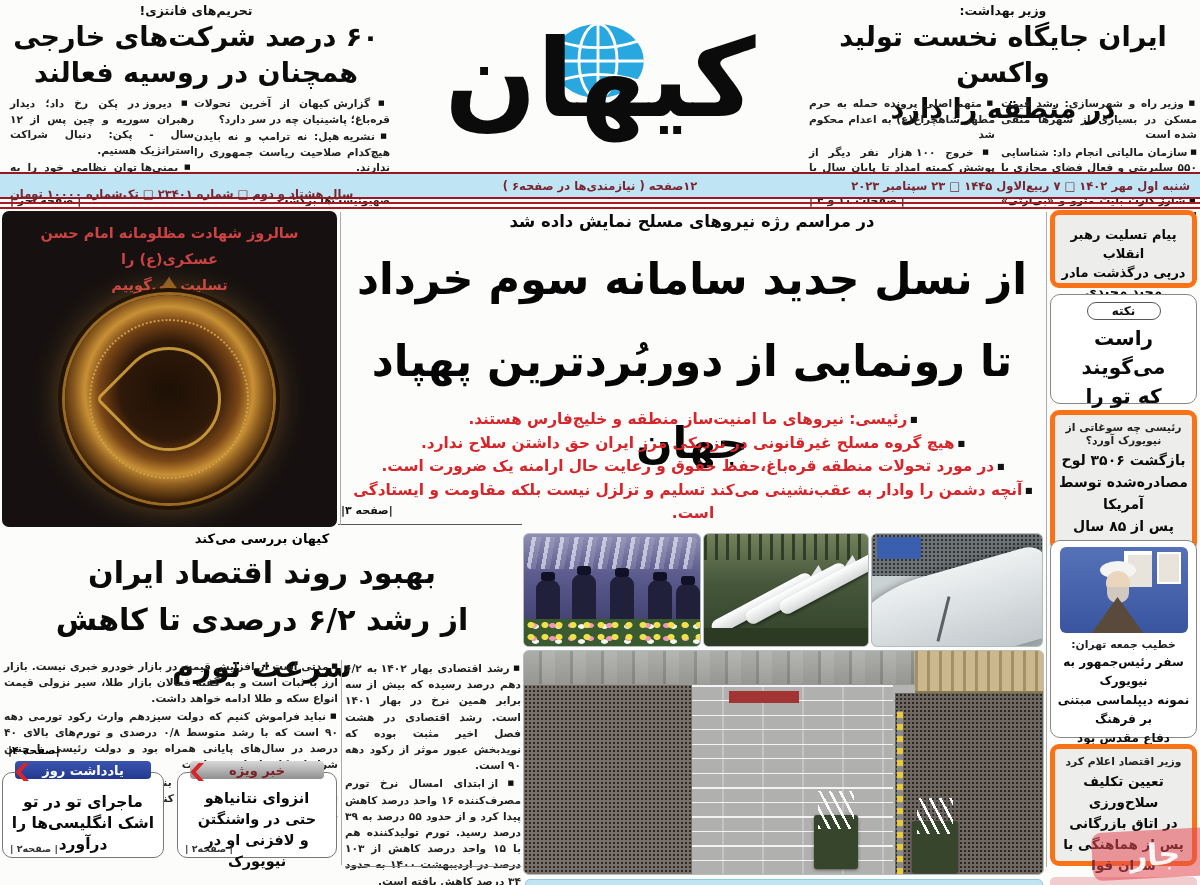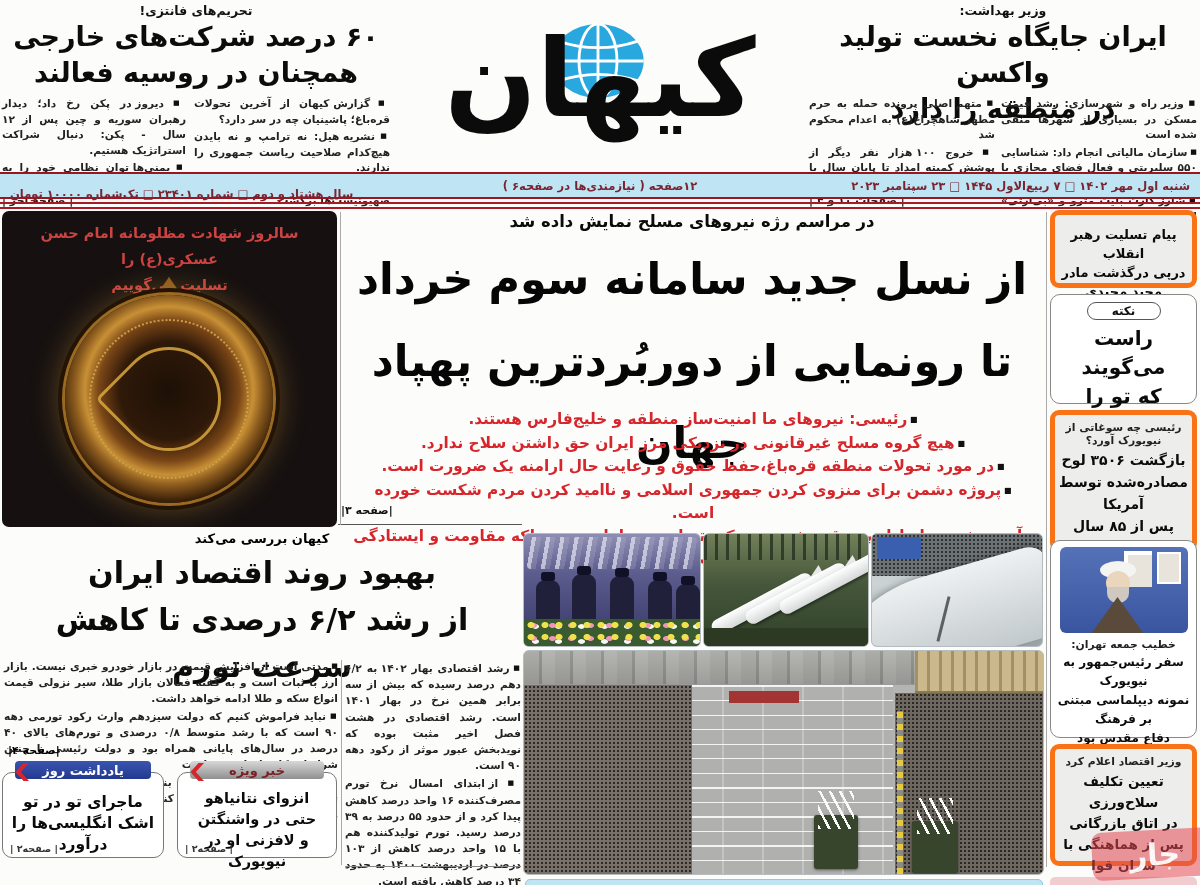--- a/index.html
+++ b/index.html
@@ -160,21 +160,21 @@
 
   <div class="head-block" style="left:2px;">
     <div class="hk">تحریم‌های فانتزی!</div>
     <div class="hh ml">۶۰ درصد شرکت‌های خارجی
 همچنان در روسیه فعالند</div>
     <div class="hcol" style="right:0; width:196px;">
       <div class="hitem">گزارش کیهان از آخرین تحولات قره‌باغ؛ پاشینیان چه در سر دارد؟</div>
       <div class="hitem">نشریه هیل: نه ترامپ و نه بایدن هیچ‌کدام صلاحیت ریاست جمهوری را ندارند.</div>
       <div class="hitem">بالن‌های آتش‌زا؛ بلای جان صهیونیست‌ها برگشت.</div>
     </div>
-    <div class="hcol" style="left:0; width:184px;">
+    <div class="hcol" style="left:8px; width:184px;">
       <div class="hitem">دیروز در پکن رخ داد؛ دیدار رهبران سوریه و چین پس از ۱۲ سال - پکن: دنبال شراکت استراتژیک هستیم.</div>
       <div class="hitem">یمنی‌ها توان نظامی خود را به نمایش گذاشتند.</div>
       <div class="hpref">| صفحه آخر |</div>
     </div>
   </div>
 
   <div id="logo">
     <svg class="globe" viewBox="0 0 100 82">
       <ellipse cx="50" cy="41" rx="48" ry="39" fill="#29a8e0"></ellipse>
       <g stroke="#ffffff" stroke-width="3" fill="none">
@@ -218,21 +218,20 @@
     <div class="med"></div>
   </div>
 
   <div class="abs c b" id="lead-kicker">در مراسم رژه نیروهای مسلح نمایش داده شد</div>
   <div class="abs c b ml" id="lead-head">از نسل جدید سامانه سوم خرداد
 تا رونمایی از دوربُردترین پهپاد جهان</div>
   <div class="abs" id="lead-bullets">
     <div class="rb">رئیسی: نیروهای ما امنیت‌ساز منطقه و خلیج‌فارس هستند.</div>
     <div class="rb">هیچ گروه مسلح غیرقانونی در نزدیکی مرز ایران حق داشتن سلاح ندارد.</div>
     <div class="rb">در مورد تحولات منطقه قره‌باغ،حفظ حقوق و رعایت حال ارامنه یک ضرورت است.</div>
-    <div class="rb">پروژه دشمن برای منزوی کردن جمهوری اسلامی و ناامید کردن مردم شکست خورده است.</div>
     <div class="rb">آنچه دشمن را وادار به عقب‌نشینی می‌کند تسلیم و تزلزل نیست بلکه مقاومت و ایستادگی است.</div>
   </div>
   <div class="abs b" id="lead-pref">|صفحه ۳|</div>
   <div class="hline" style="left:338px; top:524px; width:184px;"></div>
 
   <div class="abs c b" id="eco-kicker">کیهان بررسی می‌کند</div>
   <div class="abs c b ml" id="eco-head">بهبود روند اقتصاد ایران
 از رشد ۶/۲ درصدی تا کاهش سرعت تورم</div>
   <div class="abs j" id="eco-paras">
     <div class="hitem">مدتی است از افزایش قیمت در بازار خودرو خبری نیست. بازار ارز با ثبات است و به گفته فعالان بازار طلا، سیر نزولی قیمت انواع سکه و طلا ادامه خواهد داشت.</div>

